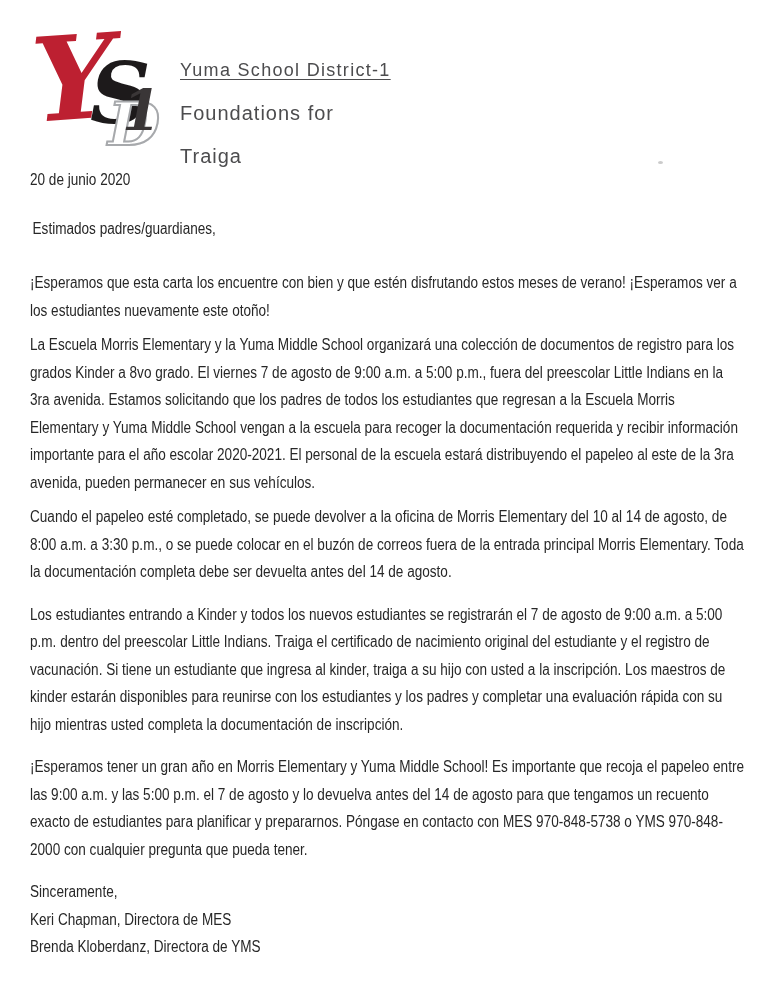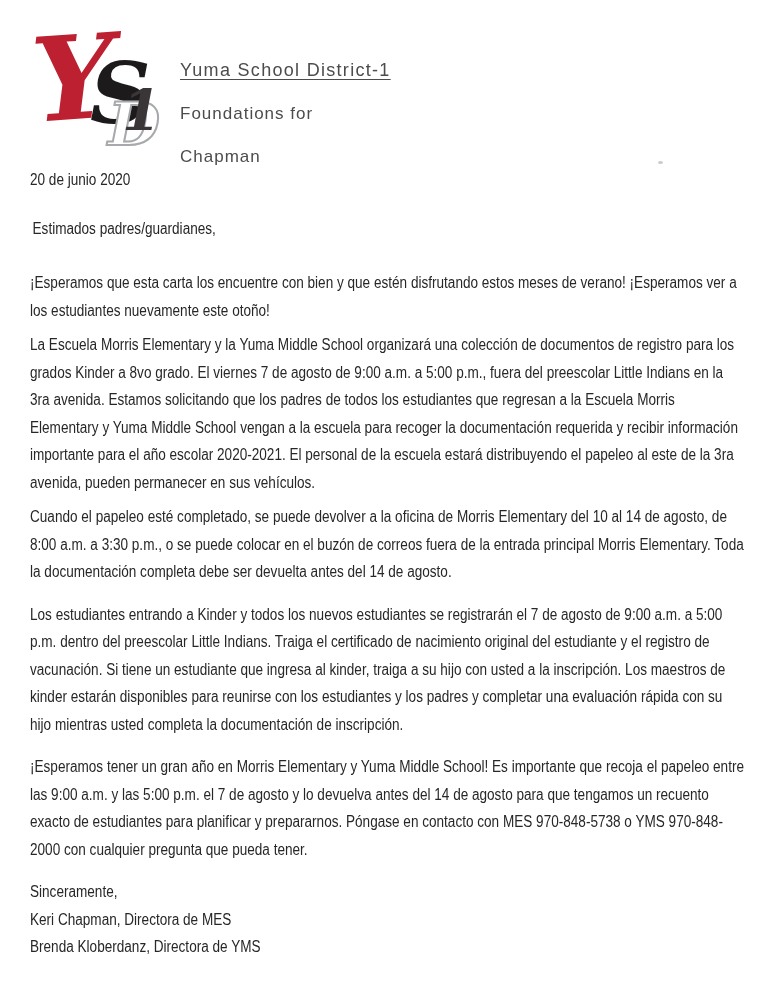--- a/index.html
+++ b/index.html
@@ -67,21 +67,21 @@
     white-space: nowrap;
   }
   .district-name {
     font-size: 18px;
     letter-spacing: 1.3px;
     text-decoration: underline;
     text-underline-offset: 3px;
     margin-bottom: 3px;
   }
   .tagline {
-    font-size: 17px;
+    font-size: 20px;
     letter-spacing: 1px;
     line-height: 21px;
     margin-top: 22px;
   }
 
   
   .scan-dot {
     position: absolute;
     top: 161px;
     left: 658px;
@@ -120,21 +120,21 @@
   <header class="header">
     <div class="monogram">
       <span class="m-y">Y</span>
       <span class="m-s">S</span>
       <span class="m-d">D</span>
       <span class="m-one">1</span>
     </div>
     <div class="header-text">
       <div class="district-name">Yuma School District-1</div>
       <div class="tagline">Foundations for</div>
-      <div class="tagline">Chapman</div>
+      <div class="tagline">Traiga</div>
     </div>
   </header>
 
   <div class="scan-dot"></div>
 
   <main class="body-text">
     <p class="date">20 de junio 2020</p>
     <p class="salutation">Estimados padres/guardianes,</p>
     <p class="para">¡Esperamos que esta carta los encuentre con bien y que estén disfrutando estos meses de verano! ¡Esperamos ver a los estudiantes nuevamente este otoño!</p>
     <p class="para">La Escuela Morris Elementary y la Yuma Middle School organizará una colección de documentos de registro para los grados  Kinder a 8vo grado. El viernes 7 de agosto de 9:00 a.m. a 5:00 p.m., fuera del preescolar Little Indians en la 3ra avenida. Estamos solicitando que los padres de todos los estudiantes que regresan a la Escuela Morris Elementary y Yuma Middle School vengan a la escuela para recoger la documentación requerida y recibir información importante para el año escolar 2020-2021. El personal de la escuela  estará distribuyendo el papeleo al este de la 3ra avenida, pueden permanecer en sus vehículos.</p>

